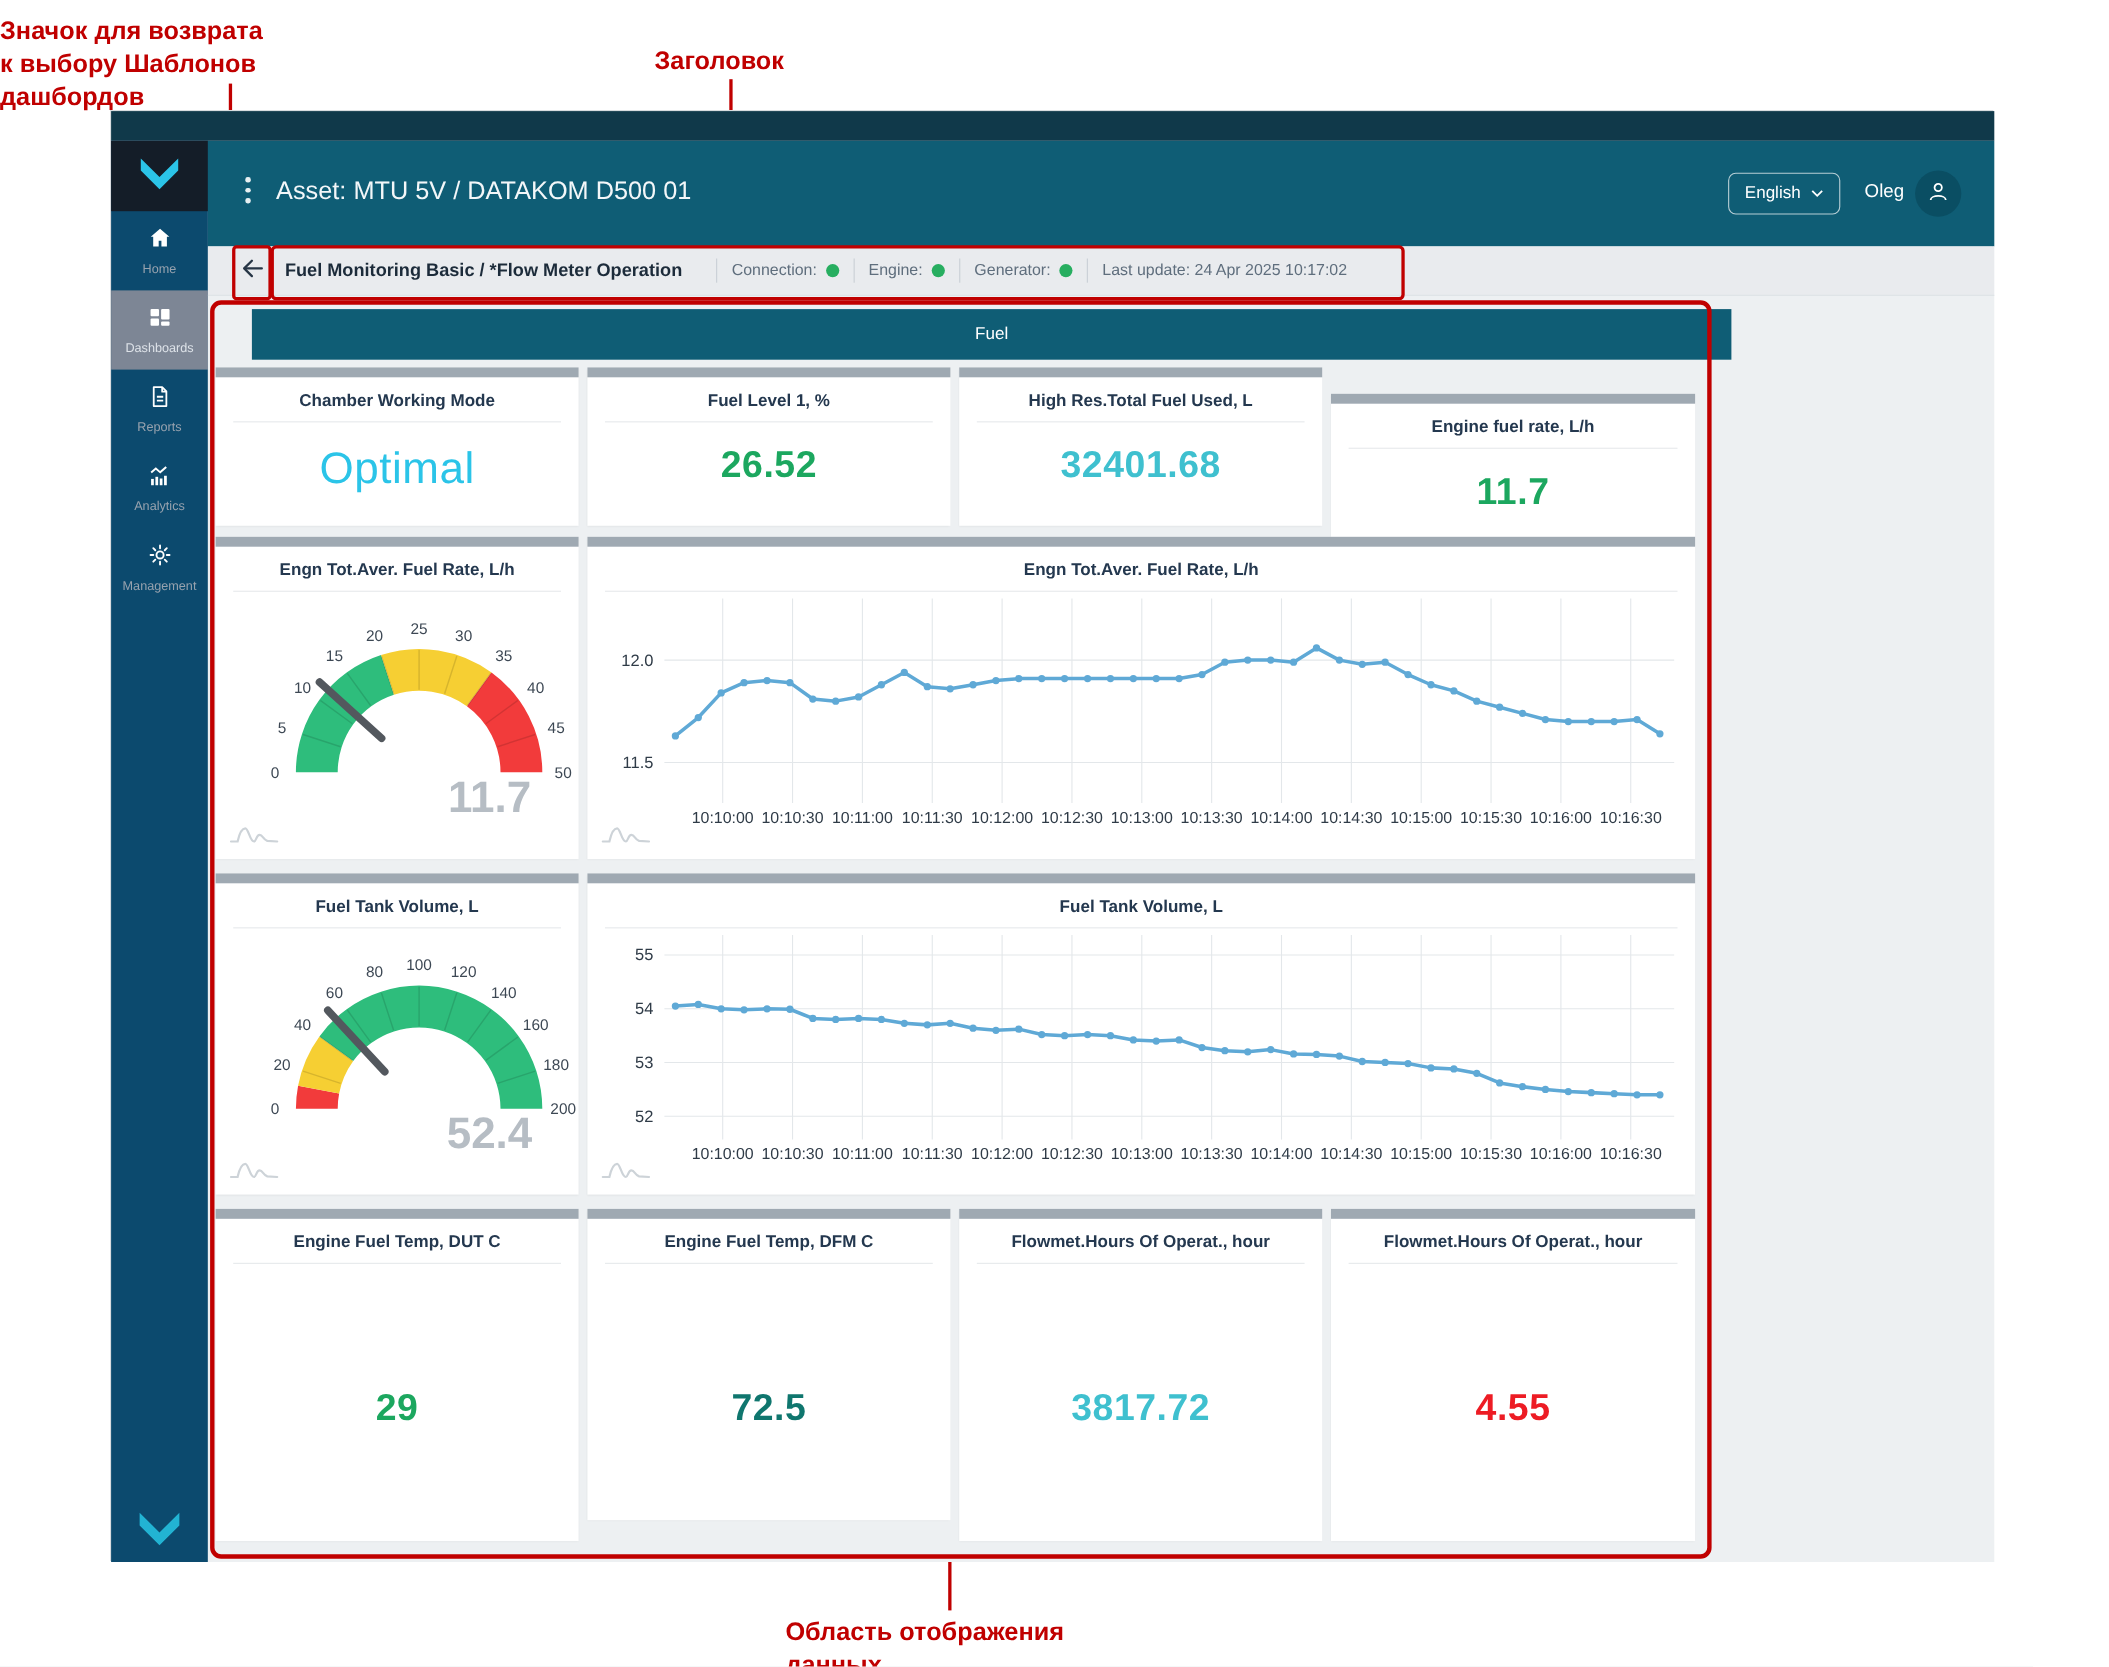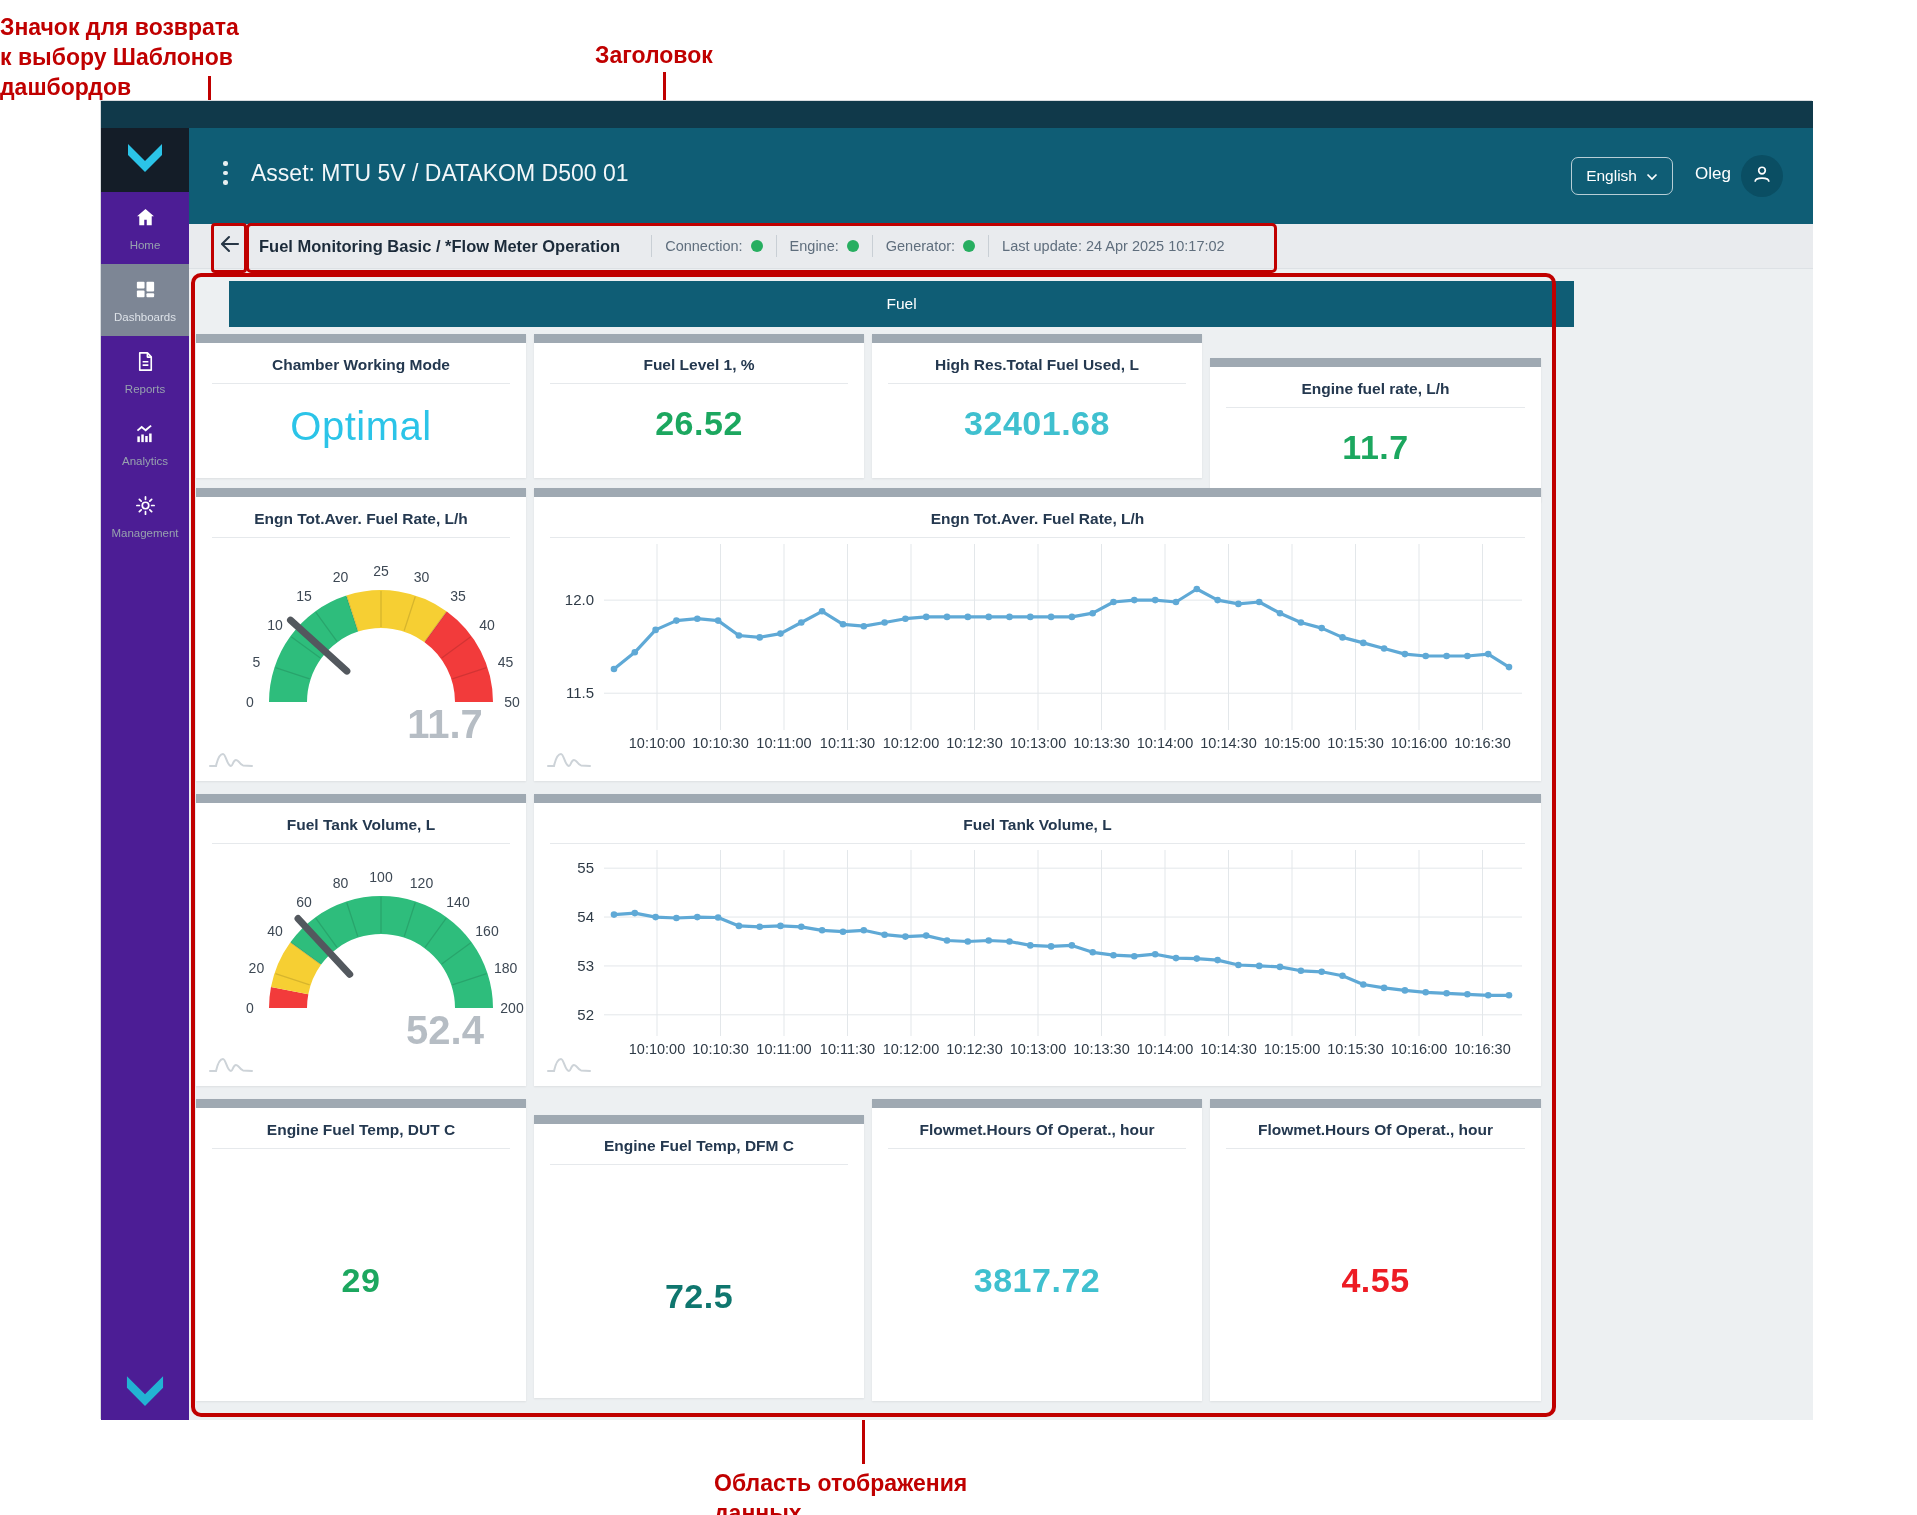--- a/index.html
+++ b/index.html
@@ -5,21 +5,21 @@
   html,body{margin:0;padding:0;}
   body{width:1917px;height:1515px;position:relative;background:#ffffff;
        font-family:"Liberation Sans",sans-serif;overflow:hidden;}
   
   .ann-text{position:absolute;color:#c00000;font-size:23px;font-weight:600;text-align:left;line-height:30px;}
   .ann-vline{position:absolute;width:3px;background:#c00000;}
   .ann-box{position:absolute;border:3px solid #c00000;border-radius:5px;pointer-events:none;z-index:30;}
   
   .app{position:absolute;left:100px;top:100px;width:1712px;height:1319px;background:#edf0f2;border:1px solid #d8dcdf;box-sizing:border-box;}
   .top-strip{position:absolute;left:0;top:0;width:1712px;height:27px;background:#10394a;}
-  .sidebar{position:absolute;left:0;top:27px;width:88px;height:1292px;background:#4c1d95;}
+  .sidebar{position:absolute;left:0;top:27px;width:88px;height:1292px;background:#0c4a6e;}
   .side-logo{position:absolute;left:0;top:0;width:88px;height:64px;display:flex;align-items:center;justify-content:center;background:#141d28;}
   .side-nav{position:absolute;left:0;top:64px;width:88px;}
   .nav-item{width:88px;height:72px;display:flex;flex-direction:column;align-items:center;justify-content:center;gap:6px;cursor:pointer;}
   .nav-item.active{background:#7d8695;}
   .nav-label{font-size:11.5px;color:#97a2ae;}
   .nav-item.active .nav-label{color:#dde2e8;}
   .side-bottom-logo{position:absolute;left:16px;bottom:8px;}
   
   .header{position:absolute;left:88px;top:27px;width:1624px;height:96px;background:#0f5d75;}
   .menu-dots{position:absolute;left:34px;top:33px;display:flex;flex-direction:column;gap:5px;cursor:pointer;}
@@ -210,21 +210,21 @@
         <div class="card-title">Engine fuel rate, L/h</div>
         <div class="card-divider"></div>
         <div class="stat-value" style="top: 70px; color: rgb(28, 167, 95); font-weight: 700;">11.7</div>
       </div>
       <div class="card" style="left: 7px; top: 830px; width: 330px; height: 302px;">
         <div class="card-strip"></div>
         <div class="card-title">Engine Fuel Temp, DUT C</div>
         <div class="card-divider"></div>
         <div class="stat-value" style="top: 162px; color: rgb(28, 167, 95); font-weight: 700;">29</div>
       </div>
-      <div class="card" style="left: 345px; top: 830px; width: 330px; height: 283px; margin-top: 16px;">
+      <div class="card" style="left: 345px; top: 830px; width: 330px; height: 283px;">
         <div class="card-strip"></div>
         <div class="card-title">Engine Fuel Temp, DFM C</div>
         <div class="card-divider"></div>
         <div class="stat-value" style="top: 162px; color: #0f766e; font-weight: 700;">72.5</div>
       </div>
       <div class="card" style="left: 683px; top: 830px; width: 330px; height: 302px;">
         <div class="card-strip"></div>
         <div class="card-title">Flowmet.Hours Of Operat., hour</div>
         <div class="card-divider"></div>
         <div class="stat-value" style="top: 162px; color: rgb(63, 192, 207); font-weight: 700;">3817.72</div>

